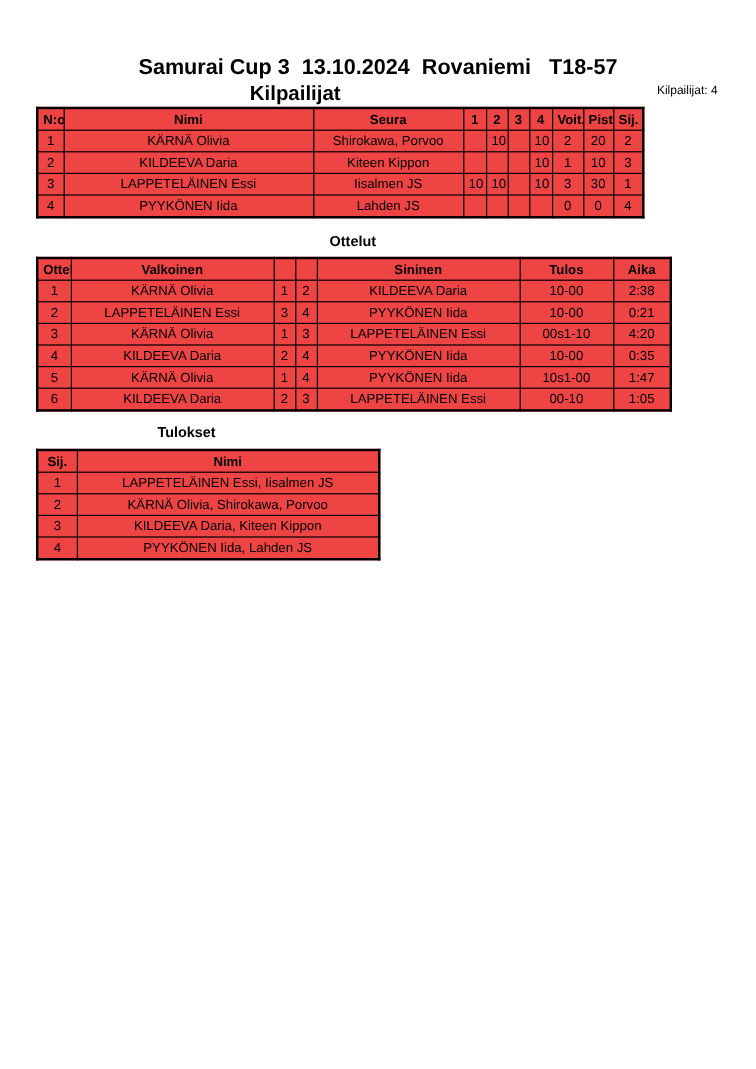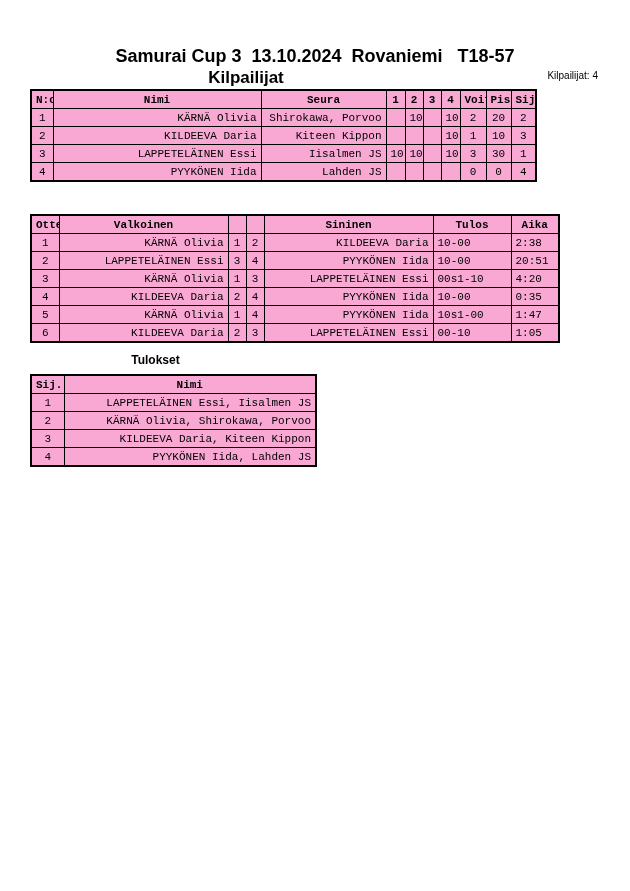--- a/index.html
+++ b/index.html
@@ -7,27 +7,27 @@
         font-family:"Liberation Sans",sans-serif;overflow:hidden;}
   .title{position:absolute;top:46px;left:0;width:100%;text-align:center;
          font-size:18px;font-weight:bold;white-space:pre;}
   .kilp-label{position:absolute;top:68px;left:30px;width:432px;text-align:center;
          font-size:17px;font-weight:bold;}
   .kilp-count{position:absolute;top:70px;right:32px;font-size:10px;}
   .sec-label{position:absolute;font-size:12px;font-weight:bold;text-align:center;}
   .ottelut-label{top:194px;left:30px;width:528px;}
   .tulokset-label{top:353px;left:13px;width:285px;}
   table.t{position:absolute;border-collapse:collapse;table-layout:fixed;
-          background:#f9a8d4;font-size:11px;border:2px solid #000;font-family:Liberation Mono, monospace;}
+          background:#ef4444;font-size:11px;border:2px solid #000;}
   .t th,.t td{border:1px solid #000;height:17px;padding:0 4px;
               overflow:hidden;white-space:nowrap;vertical-align:middle;}
   .t th{font-weight:bold;text-align:center;}
   .c{text-align:center;padding:0 1px;}
-  .l{text-align:right;padding-left:7px;}
-  .r{text-align:left;}
+  .l{text-align:center;padding-left:7px;}
+  .r{text-align:center;}
   .thick{border-left:2px solid #000;margin-top:48px;}
   #t-kilpailijat{left:30px;top:89px;width:505px;}
   #t-ottelut{left:30px;top:214px;width:528px;}
   #t-tulokset{left:30px;top:374px;width:285px;}
   .pad-tulos{padding-right:13px;}
   .pad-aika{padding-right:10px;}
 </style>
 </head>
 <body>
 
@@ -108,20 +108,21 @@
       <td class="c"></td>
       <td class="c"></td>
       <td class="c"></td>
       <td class="c thick">0</td>
       <td class="c">0</td>
       <td class="c">4</td>
     </tr>
   </tbody>
     </table>
 
+  <div class="sec-label ottelut-label">Ottelut</div>
 
   <table class="t" id="t-ottelut">
     <colgroup>
       <col style="width:28px">
         <col style="width:169px">
         <col style="width:18px">
         <col style="width:18px">
       <col style="width:169px">
         <col style="width:78px">
         <col style="width:48px">
@@ -145,21 +146,21 @@
       <td class="r pad-tulos">10-00</td>
       <td class="r pad-aika">2:38</td>
     </tr>
     <tr>
       <td class="c">2</td>
       <td class="l">LAPPETELÄINEN Essi</td>
       <td class="c">3</td>
       <td class="c">4</td>
       <td class="l">PYYKÖNEN Iida</td>
       <td class="r pad-tulos">10-00</td>
-      <td class="r pad-aika">20:51</td>
+      <td class="r pad-aika">0:21</td>
     </tr>
     <tr>
       <td class="c">3</td>
       <td class="l">KÄRNÄ Olivia</td>
       <td class="c">1</td>
       <td class="c">3</td>
       <td class="l">LAPPETELÄINEN Essi</td>
       <td class="r pad-tulos">00s1-10</td>
       <td class="r pad-aika">4:20</td>
     </tr>

